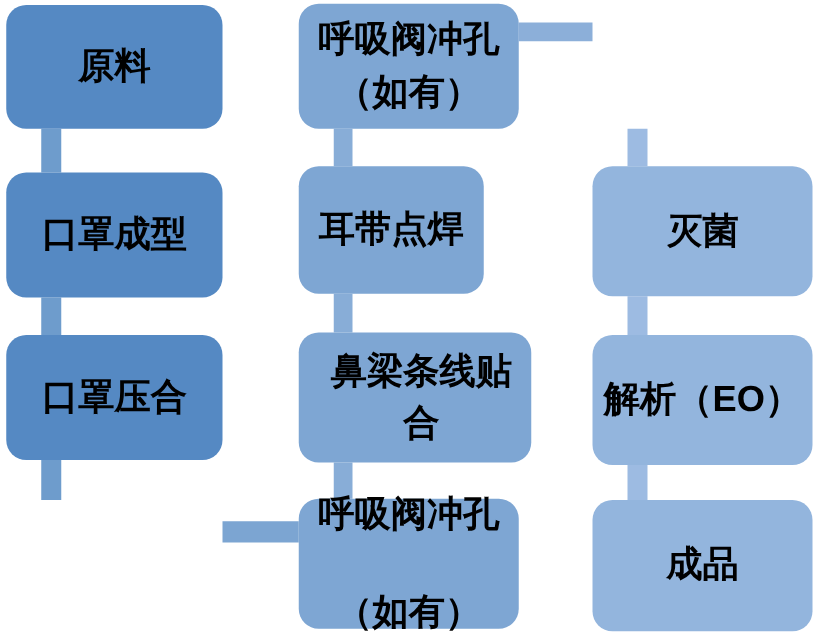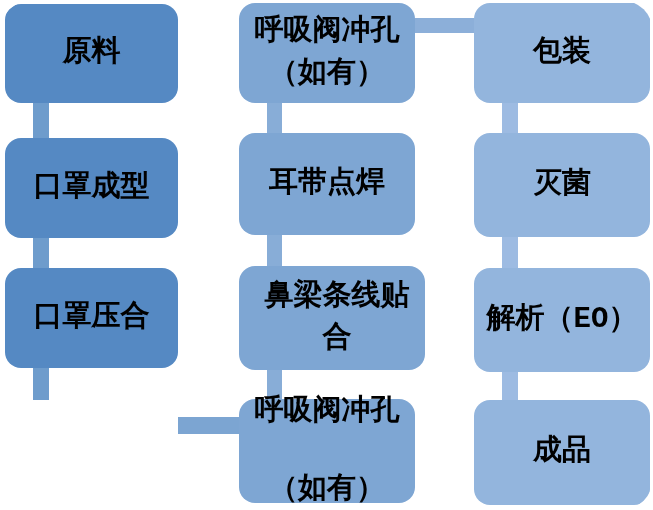--- a/index.html
+++ b/index.html
@@ -1,18 +1,18 @@
 <!DOCTYPE html>
 <html><head>
 <meta charset="utf-8">
 <style>
   html,body{margin:0;padding:0;background:#ffffff;}
   .canvas{
     position:relative;width:653px;height:510px;background:#ffffff;
-    font-family:Liberation Mono, monospace;overflow:hidden;border-radius:32px;
+    font-family:Liberation Sans, sans-serif;overflow:hidden;
   }
   .node{
     position:absolute;border-radius:16px;
     display:flex;flex-direction:column;align-items:center;justify-content:center;
     font-weight:bold;font-size:29px;line-height:1.45;color:#000;text-align:center;
   }
   .node .line{display:block;white-space:nowrap;}
   .node .line:empty{display:none;}
   .connector{position:absolute;}
 </style>
@@ -43,35 +43,32 @@
     <span class="line">口罩成型</span>
   </div>
   <div class="node" style="left: 5px; top: 268px; width: 173px; height: 100px; background-color: rgb(85, 137, 195);">
     <span class="line">口罩压合</span>
   </div>
 
   <div class="node" style="left: 239px; top: 3px; width: 176px; height: 100px; background-color: rgb(126, 166, 211);">
     <span class="line">呼吸阀冲孔</span>
     <span class="line">（如有）</span>
   </div>
-  <div class="node" style="left: 239px; top: 133px; width: 176px; height: 102px; background-color: rgb(126, 166, 211);">
+  <div class="node" style="left: 239px; top: 133px; width: 148px; height: 102px; background-color: rgb(126, 166, 211);">
     <span class="line">耳带点焊</span>
   </div>
   <div class="node" style="left: 239px; top: 266px; width: 176px; height: 104px; background-color: rgb(126, 166, 211); padding-left: 10px;">
     <span class="line">鼻梁条线贴</span>
     <span class="line">合</span>
   </div>
   <div class="node" style="left: 239px; top: 399px; width: 176px; height: 104px; background-color: rgb(126, 166, 211); gap: 36px;">
     <span class="line">呼吸阀冲孔</span>
     <span class="line">（如有）</span>
   </div>
 
-  <div class="node" style="left: 474px; top: 3px; width: 176px; height: 100px; background-color: rgb(147, 181, 221);">
-    <span class="line">包装</span>
-  </div>
   <div class="node" style="left: 474px; top: 133px; width: 176px; height: 104px; background-color: rgb(147, 181, 221);">
     <span class="line">灭菌</span>
   </div>
   <div class="node" style="left: 474px; top: 268px; width: 176px; height: 104px; background-color: rgb(147, 181, 221);">
     <span class="line">解析（EO）</span>
   </div>
   <div class="node" style="left: 474px; top: 400px; width: 176px; height: 105px; background-color: rgb(147, 181, 221);">
     <span class="line">成品</span>
   </div>
 

